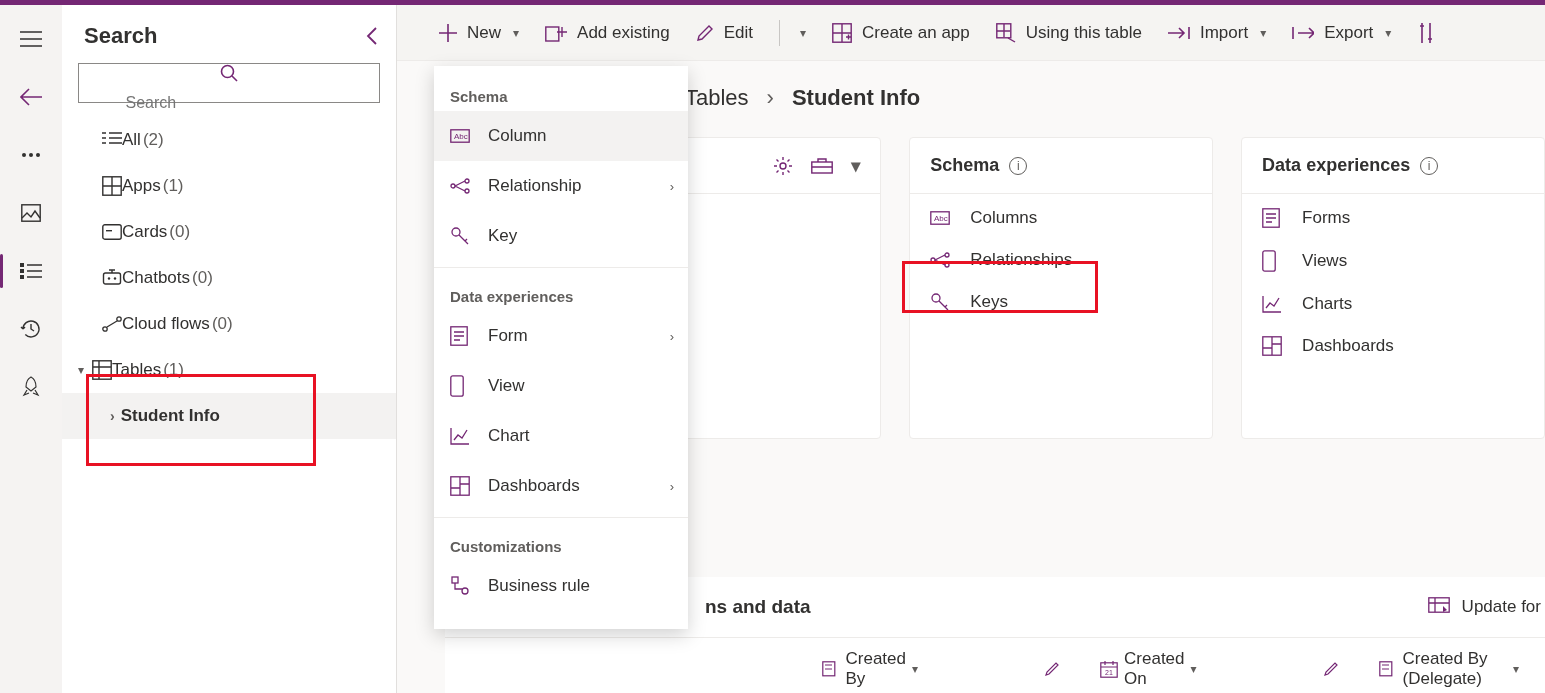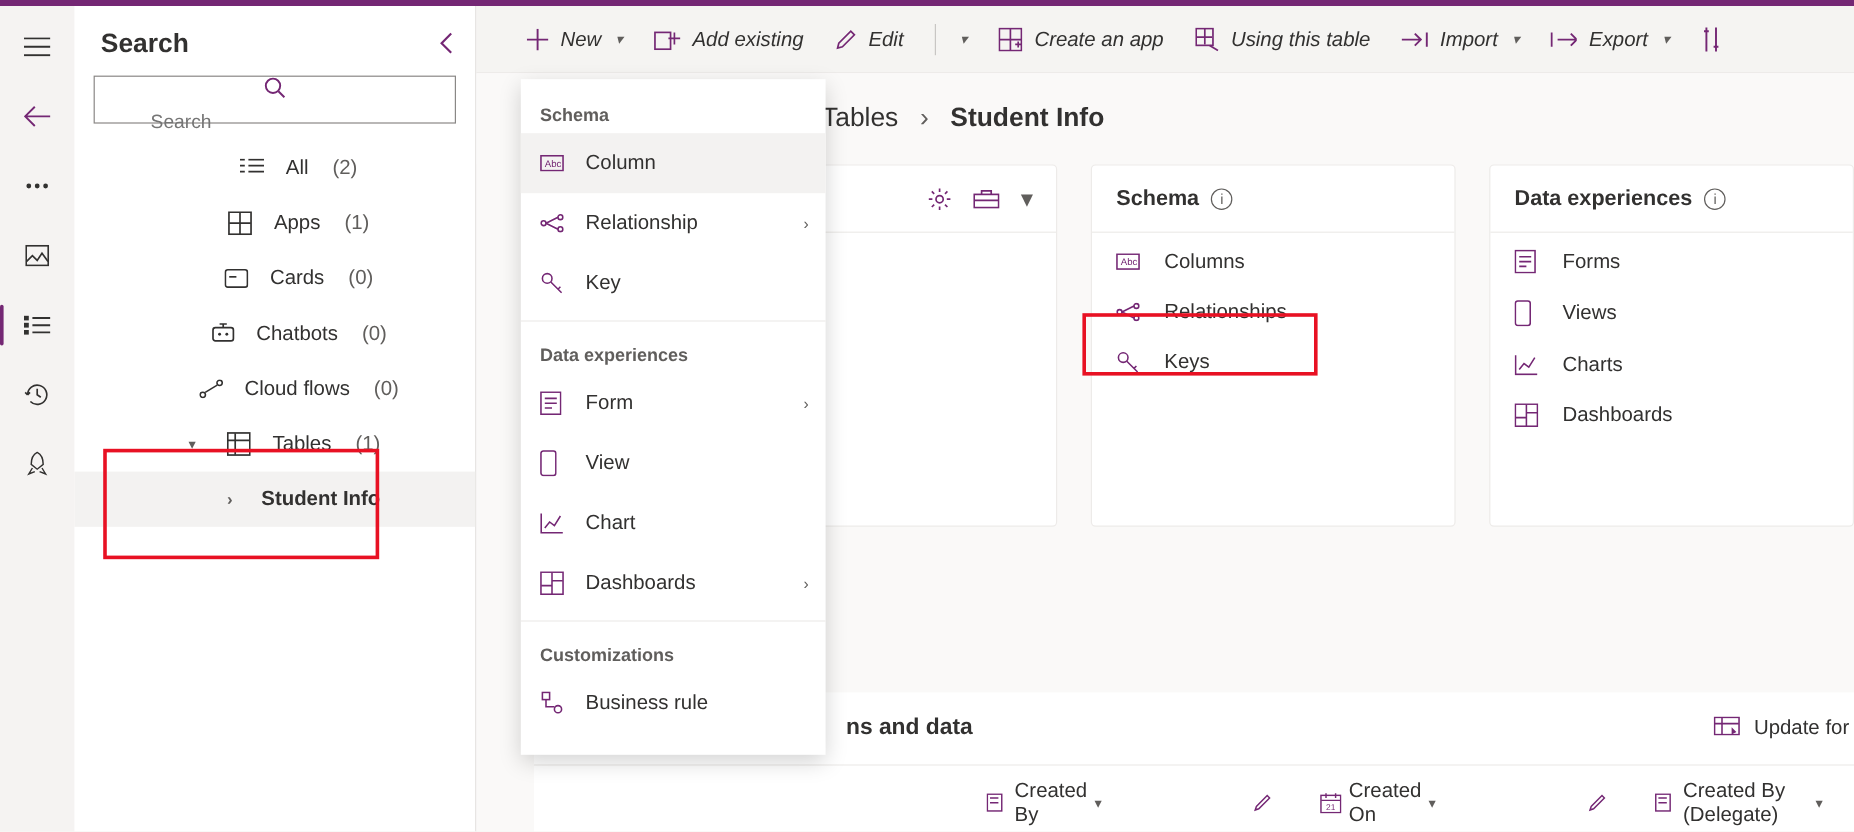--- a/index.html
+++ b/index.html
@@ -16,31 +16,31 @@
   .sidebar { position: absolute; left: 62px; top: 5px; width: 335px; bottom: 0; background: #FFFFFF; border-right: 1px solid #E1DFDD; padding: 18px 0 0 0; }
   .sidebar-header { display:flex; align-items:center; justify-content:space-between; padding: 0 18px 14px 22px; }
   .sidebar-header h1 { font-size: 22px; font-weight: 600; color:#323130; }
   .collapse-icon { color:#742774; font-size:18px; }
 
   .searchbox { margin: 0 16px 14px 16px; border:1px solid #8A8886; height:40px; display:flex; align-items:center; padding: 0 12px; gap:12px;flex-direction:column; }
   .searchbox input { border:none; outline:none; font-size:16px; flex:1; color:#605E5C; background:transparent; }
   .searchbox .sicon { color:#742774; }
 
   .obj-list { }
-  .obj-item { display:flex; align-items:center; height:46px; padding-left:40px; gap:18px; font-size:17px; color:#323130; cursor:pointer;justify-content:center; }
+  .obj-item { display:flex; align-items:center; height:46px; padding-left:40px; font-size:17px; color:#323130; cursor:pointer; }
   .obj-item .cnt { color:#605E5C; margin-left:2px; }
   .obj-item.tables-row { padding-left:16px; }
   .obj-item.tables-row .chev { width:14px; color:#605E5C; font-size:12px; }
   .obj-item.sub { padding-left:48px; background:#F3F2F1; font-weight:600; }
   .obj-item.sub .chev2 { color:#605E5C; font-size:14px; margin-right:6px; }
 
   .red-box-1 { position:absolute; border:3px solid #E81123; pointer-events:none; }
 
   .cmdbar { position:absolute; left:397px; right:0; top:5px; height:56px; background:#F5F4F2; display:flex; align-items:center; padding-left:42px; gap:26px; border-bottom:1px solid #EDEBE9; }
-  .cmd { display:flex; align-items:center; gap:10px; font-size:17px; color:#323130; cursor:pointer;font-style:italic; }
+  .cmd { display:flex; align-items:center; gap:10px; font-size:17px; color:#323130; cursor:pointer; }
   .cmd .cicon { color:#742774; }
   .cmd .chev { color:#605E5C; font-size:12px; margin-left:2px; }
   .divider { width:1px; height:26px; background:#C8C6C4; }
 
   .main { position:absolute; left:397px; right:0; top:61px; bottom:0; background:#FAF9F8; overflow:hidden; }
   .breadcrumb { padding: 24px 0 26px 60px; display:flex; align-items:center; gap:18px; font-size:22px; color:#323130; background:#FAF9F8; }
   .breadcrumb .bc-link { color:#323130; }
   .breadcrumb .bc-sep { color:#605E5C; }
   .breadcrumb .bc-cur { font-weight:700; }
 

